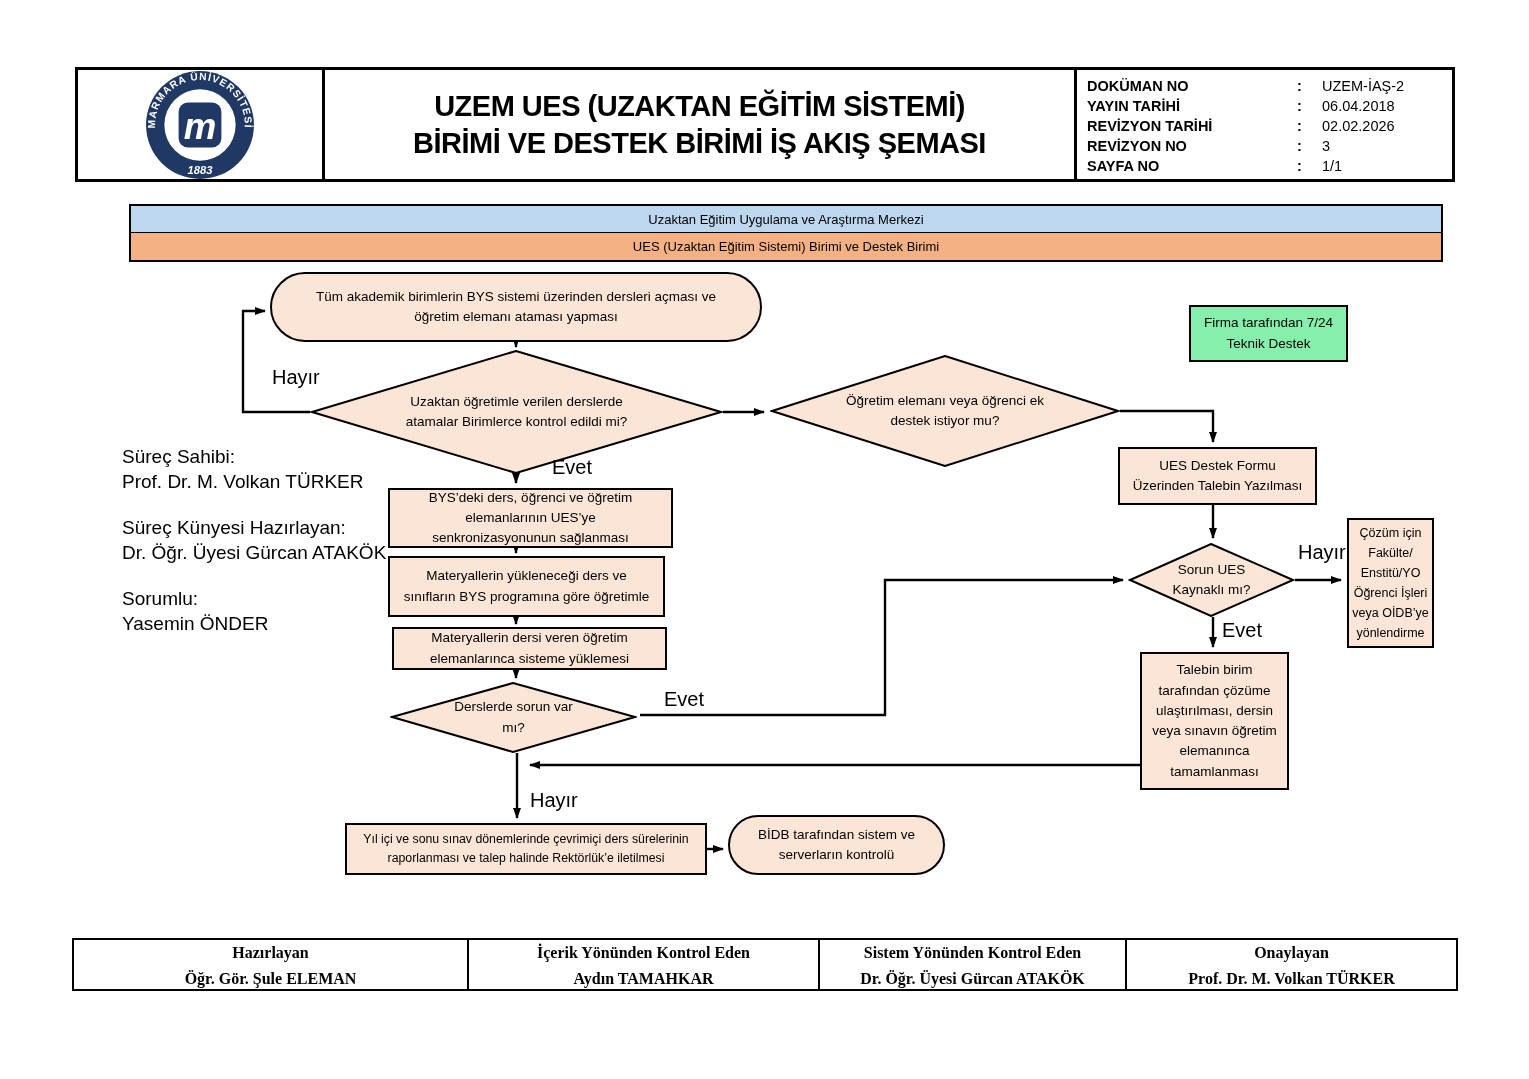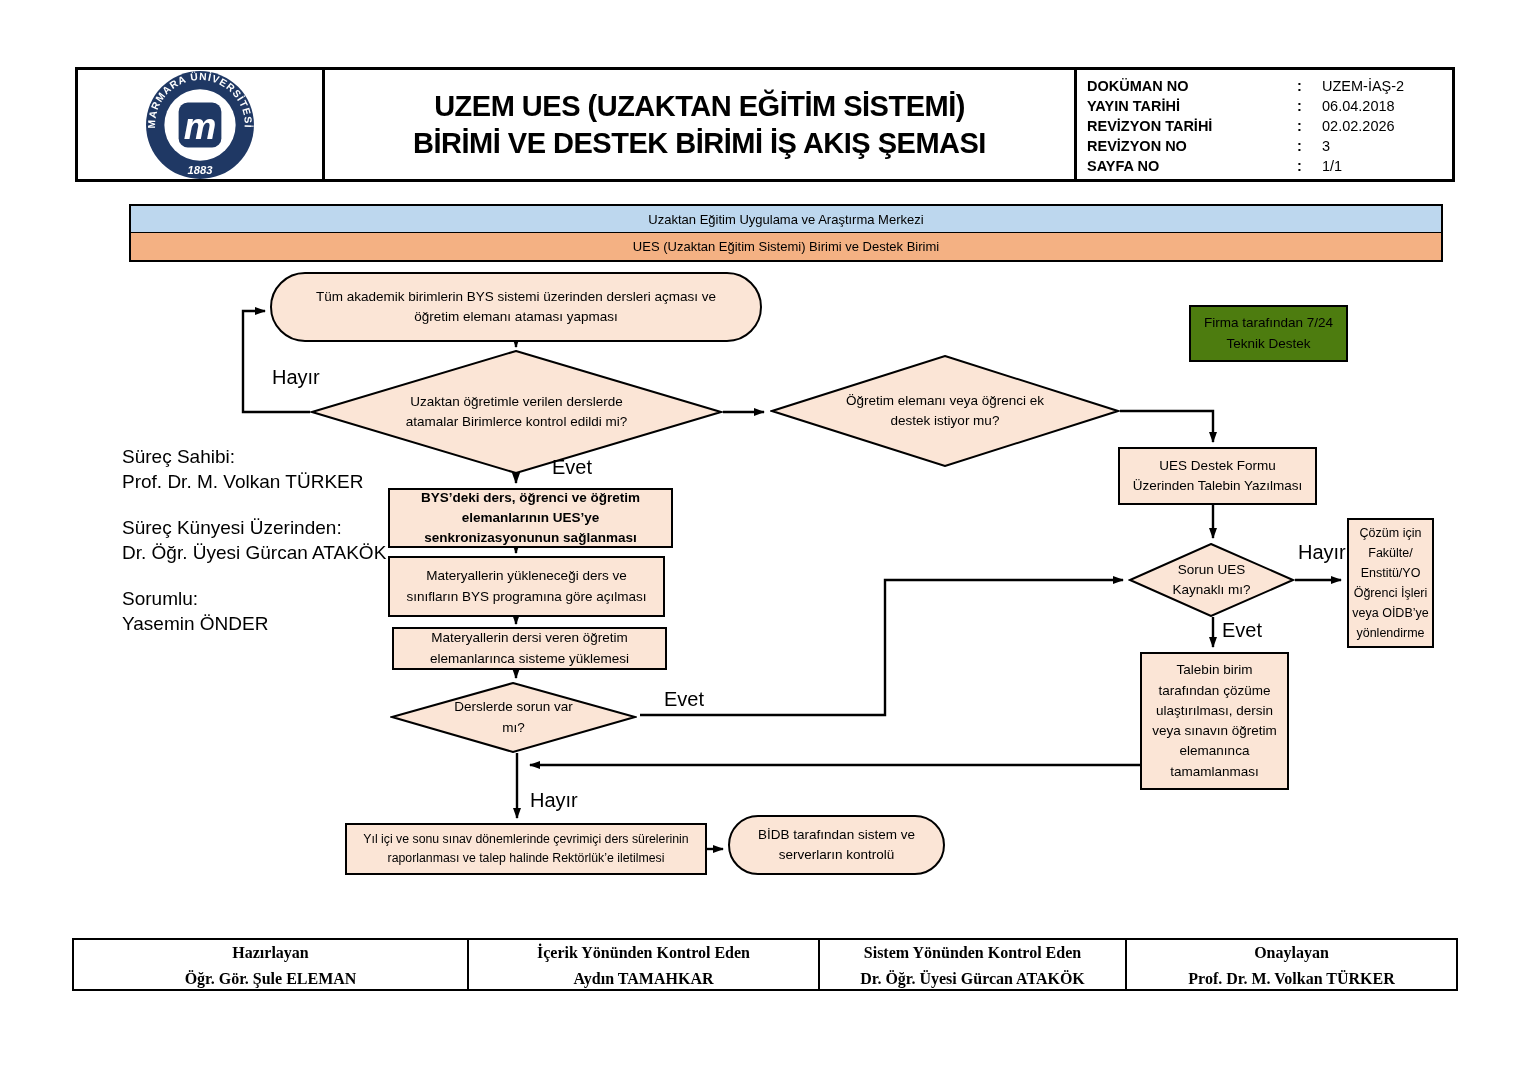--- a/index.html
+++ b/index.html
@@ -104,21 +104,21 @@
 
   <div class="banner banner-blue" style="background:#BDD7EE;">Uzaktan Eğitim Uygulama ve Araştırma Merkezi</div>
   <div class="banner banner-orange" style="background:#F4B183;">UES (Uzaktan Eğitim Sistemi) Birimi ve Destek Birimi</div>
 
   <div class="left-panel">
     <div class="lp-group">
       <div>Süreç Sahibi:</div>
       <div>Prof. Dr. M. Volkan TÜRKER</div>
     </div>
     <div class="lp-group">
-      <div>Süreç Künyesi Üzerinden:</div>
+      <div>Süreç Künyesi Hazırlayan:</div>
       <div>Dr. Öğr. Üyesi Gürcan ATAKÖK</div>
     </div>
     <div class="lp-group">
       <div>Sorumlu:</div>
       <div>Yasemin ÖNDER</div>
     </div>
   </div>
 
   <svg class="connectors" width="1529" height="1079">
     <defs>
@@ -154,27 +154,27 @@
     <div class="dtext" style="padding:0 95px;">Uzaktan öğretimle verilen derslerde atamalar Birimlerce kontrol edildi mi?</div>
   </div>
 
   <div class="diamond" style="left:770px;top:355px;width:350px;height:112px;">
     <svg width="350" height="112">
         <polygon points="175,1 348,56 175,111 2,56" fill="#FBE5D6" stroke="#000" stroke-width="2"></polygon>
       </svg>
     <div class="dtext" style="padding:0 70px;">Öğretim elemanı veya öğrenci ek destek istiyor mu?</div>
   </div>
 
-  <div class="shape" style="left:1189px;top:305px;width:159px;height:57px;background:#4d7c0f;padding:0 10px;">Firma tarafından 7/24 Teknik Destek</div>
+  <div class="shape" style="left:1189px;top:305px;width:159px;height:57px;background:#86efac;padding:0 10px;">Firma tarafından 7/24 Teknik Destek</div>
 
   <div class="shape" style="left:1118px;top:447px;width:199px;height:58px;background:#FBE5D6;padding:0 8px;">UES Destek Formu Üzerinden Talebin Yazılması</div>
 
-  <div class="shape" style="left:388px;top:488px;width:285px;height:60px;background:#FBE5D6;padding:0 24px;font-weight:bold;">BYS’deki ders, öğrenci ve öğretim elemanlarının UES’ye senkronizasyonunun sağlanması</div>
-
-  <div class="shape" style="left:388px;top:556px;width:277px;height:61px;background:#FBE5D6;padding:0 10px;">Materyallerin yükleneceği ders ve sınıfların BYS programına göre açılması</div>
+  <div class="shape" style="left:388px;top:488px;width:285px;height:60px;background:#FBE5D6;padding:0 24px;">BYS’deki ders, öğrenci ve öğretim elemanlarının UES’ye senkronizasyonunun sağlanması</div>
+
+  <div class="shape" style="left:388px;top:556px;width:277px;height:61px;background:#FBE5D6;padding:0 10px;">Materyallerin yükleneceği ders ve sınıfların BYS programına göre öğretimle</div>
 
   <div class="shape" style="left:392px;top:627px;width:275px;height:43px;background:#FBE5D6;padding:0 8px;">Materyallerin dersi veren öğretim elemanlarınca sisteme yüklemesi</div>
 
   <div class="diamond" style="left:390px;top:682px;width:247px;height:71px;">
     <svg width="247" height="71">
         <polygon points="123,1 245,35 123,70 2,35" fill="#FBE5D6" stroke="#000" stroke-width="2"></polygon>
       </svg>
     <div class="dtext" style="padding:0 55px;">Derslerde sorun var mı?</div>
   </div>
 

